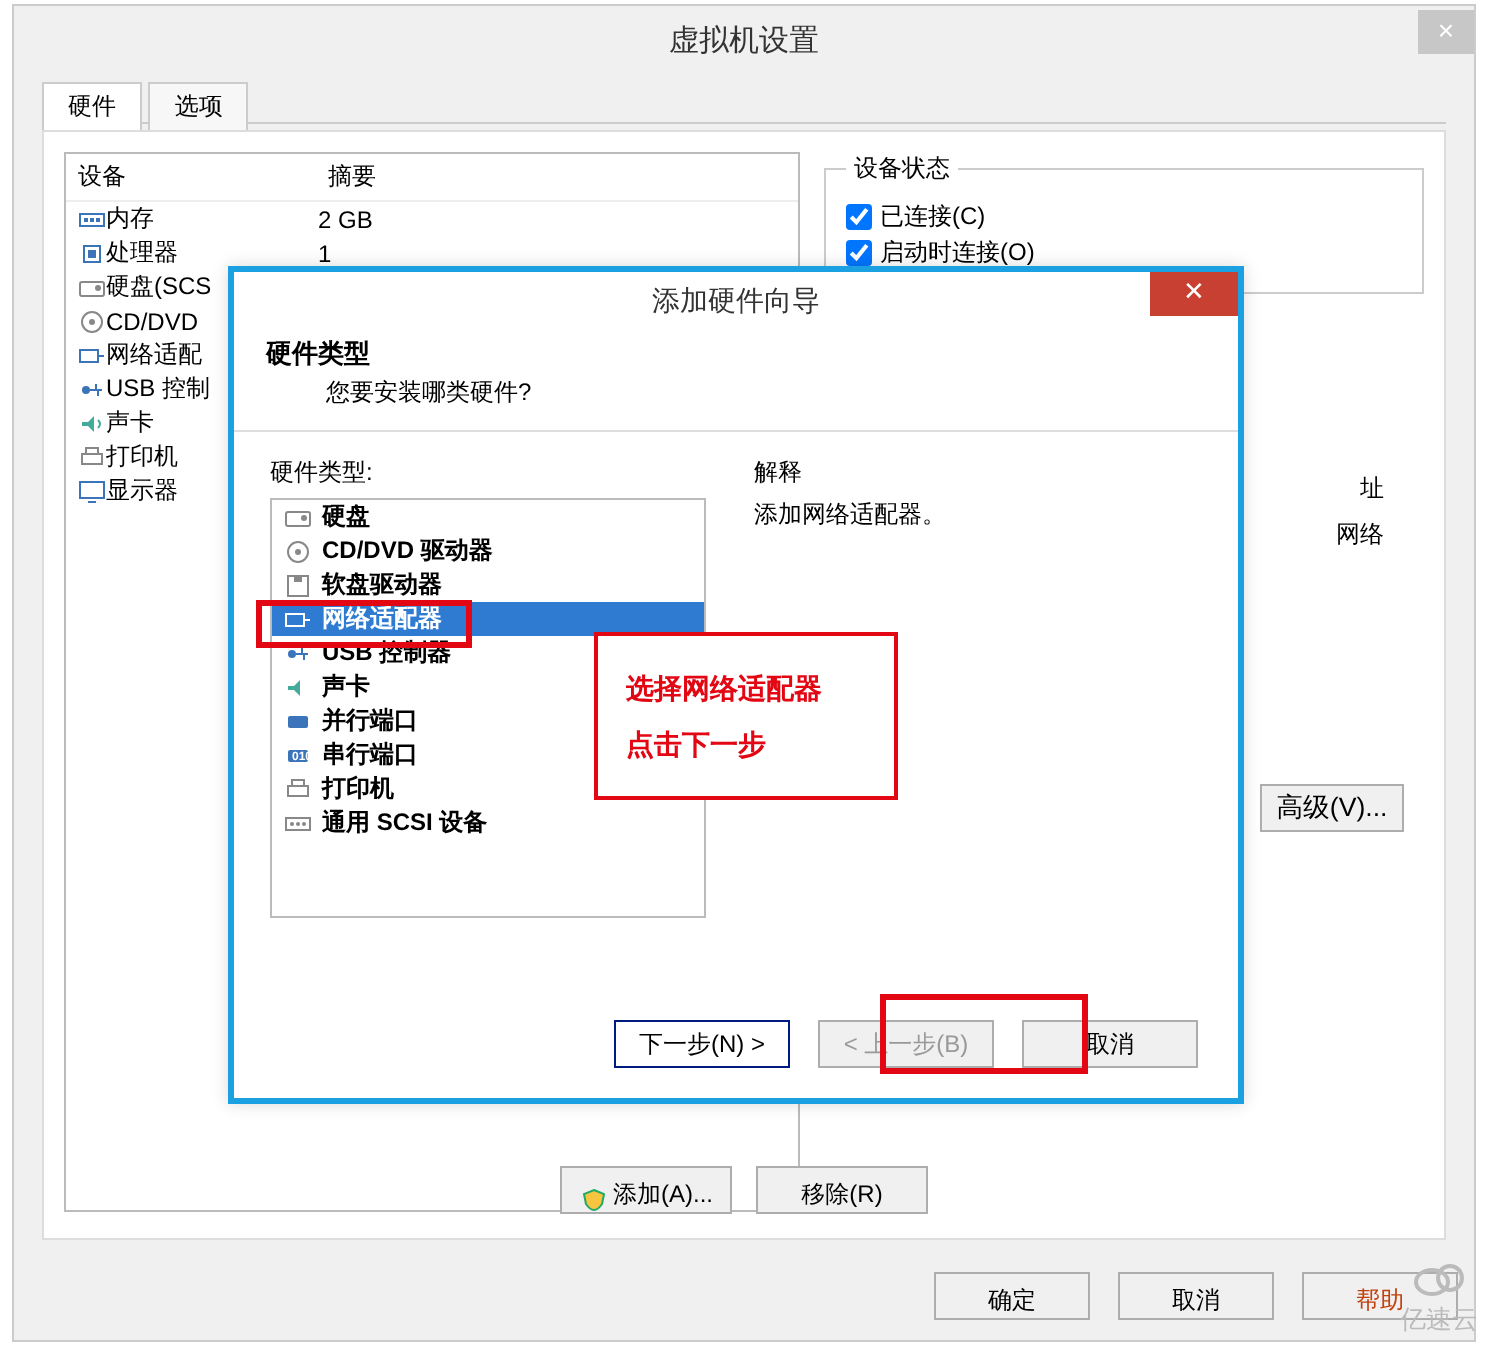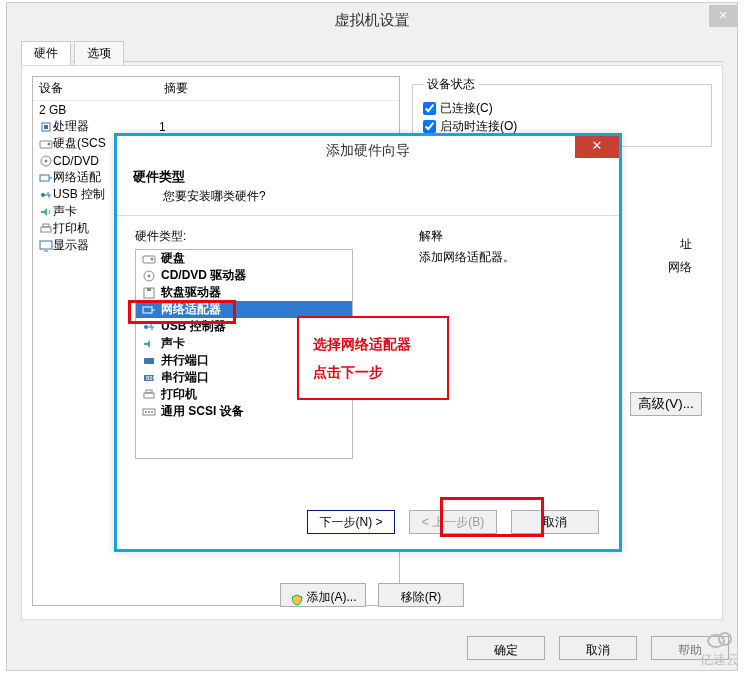--- a/index.html
+++ b/index.html
@@ -185,21 +185,21 @@
     align-items: center;
     gap: 5px;
     padding: 1px 6px;
     height: 17px;
     font-weight: bold;
   }
   .type-item.selected {
     background: #2e7bd1;
     color: #fff;
   }
-  .exp-pane { flex: 1; margin-left: 42px; }
+  .exp-pane { flex: 1; }
   .exp-pane .lbl { margin-bottom: 4px; }
   .wizard-buttons {
     position: absolute;
     bottom: 15px; right: 20px;
     display: flex;
     gap: 14px;
     align-items: center;
   }
   .wbtn {
     min-width: 88px; height: 24px;
@@ -257,20 +257,31 @@
   </div>
 
   <div class="main-content">
 
     <div class="hw-list-pane">
       <div class="hw-list-header">
         <div class="col1">设备</div>
         <div>摘要</div>
       </div>
       <div class="hw-list-row">
+        <div class="c1">
+            <span class="ic">
+              <svg viewBox="0 0 14 12">
+                <rect x="1" y="3" width="12" height="6" fill="none" stroke="#3b74b9"></rect>
+                <rect x="3" y="5" width="2" height="2" fill="#3b74b9"></rect>
+                <rect x="6" y="5" width="2" height="2" fill="#3b74b9"></rect>
+                <rect x="9" y="5" width="2" height="2" fill="#3b74b9"></rect>
+              </svg>
+            </span>
+            <span>内存</span>
+          </div>
         <div>2 GB</div>
       </div>
       <div class="hw-list-row">
         <div class="c1">
             <span class="ic">
               <svg viewBox="0 0 14 12">
                 <rect x="3" y="2" width="8" height="8" fill="none" stroke="#3b74b9"></rect>
                 <rect x="5" y="4" width="4" height="4" fill="#3b74b9"></rect>
               </svg>
             </span>
@@ -385,21 +396,21 @@
           </span>
         <span>添加(A)...</span>
       </div>
       <div class="btn">移除(R)</div>
     </div>
   </div>
 
   <div class="dlg-footer">
     <div class="btn">确定</div>
     <div class="btn">取消</div>
-    <div class="btn" style="color:#737373">帮助</div>
+    <div class="btn" style="color:#c2410c">帮助</div>
   </div>
 </div>
 
 <div class="wizard">
   <div class="wizard-title">
     <span>添加硬件向导</span>
     <div class="wizard-close">✕</div>
   </div>
   <div class="wizard-header">
     <div class="h1">硬件类型</div>

